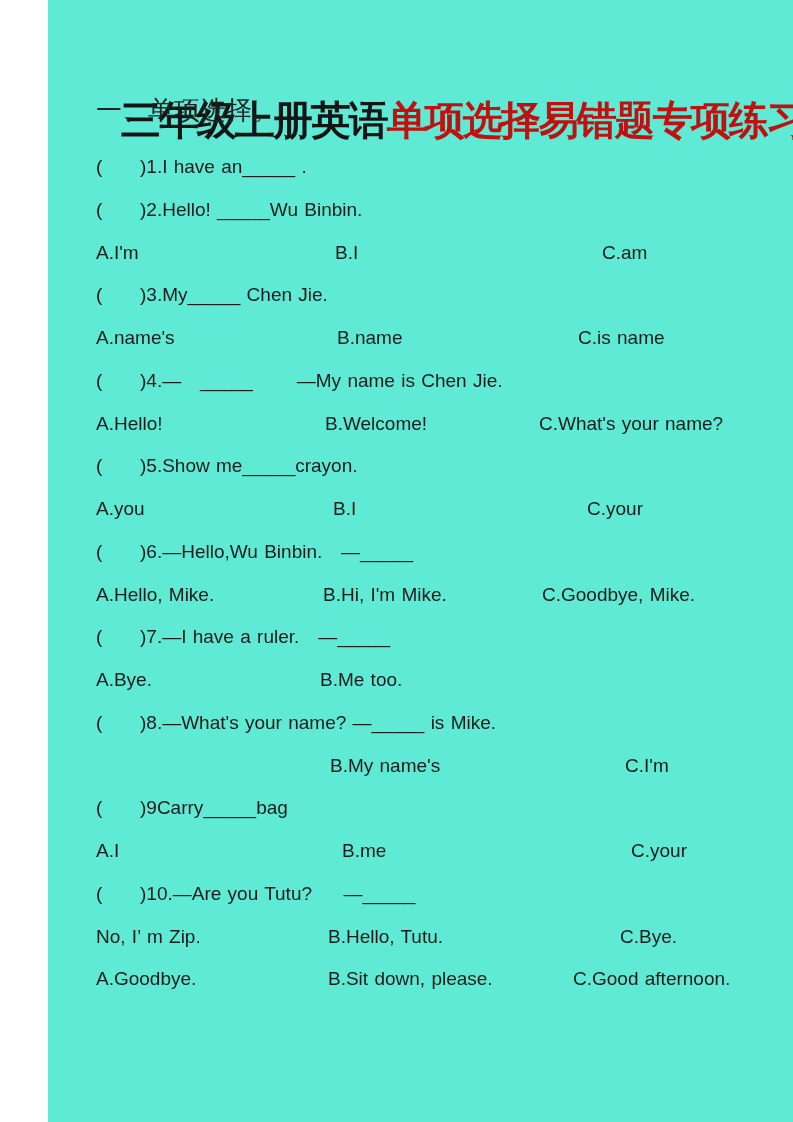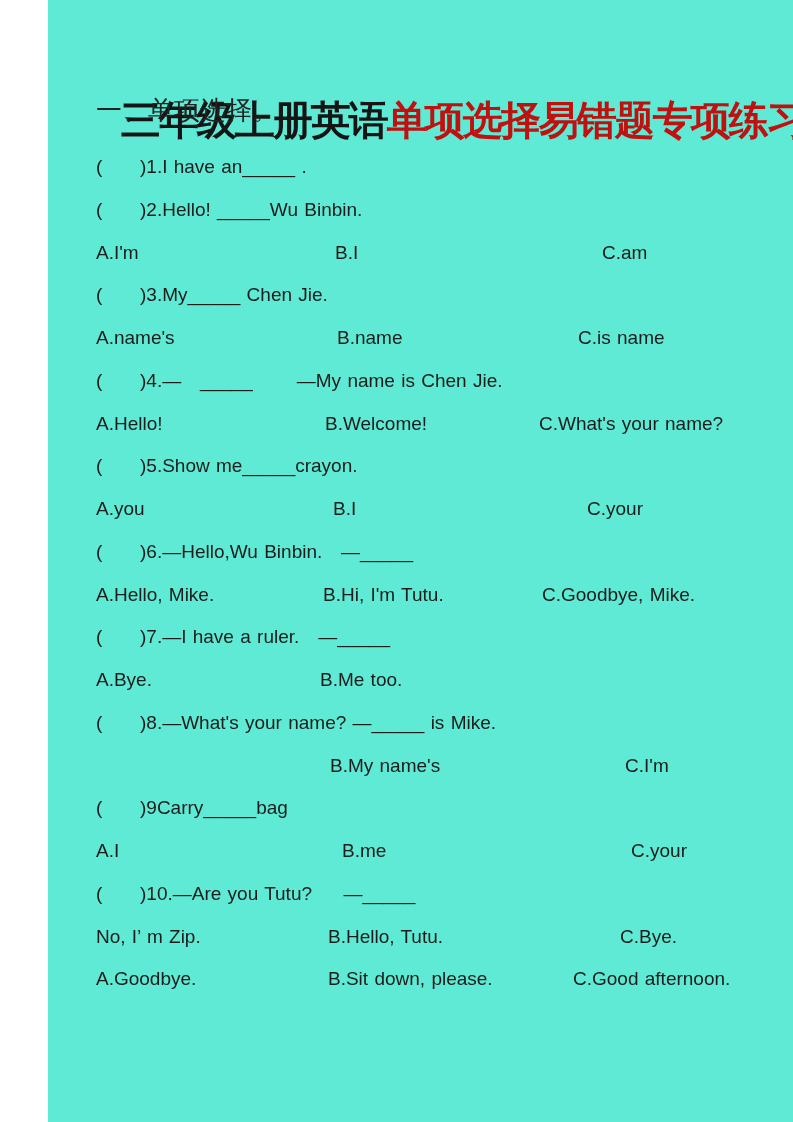--- a/index.html
+++ b/index.html
@@ -101,21 +101,21 @@
     <div class="line">(      )5.Show me_____crayon.</div>
     <div class="line">
       <span class="opt">A.you</span>
       <span class="opt" style="left:237px">B.I</span>
       <span class="opt" style="left:491px">C.your</span>
     </div>
 
     <div class="line">(      )6.—Hello,Wu Binbin.   —_____</div>
     <div class="line">
       <span class="opt">A.Hello, Mike.</span>
-      <span class="opt" style="left:227px">B.Hi, I'm Tutu.</span>
+      <span class="opt" style="left:227px">B.Hi, I'm Mike.</span>
       <span class="opt" style="left:446px">C.Goodbye, Mike.</span>
     </div>
 
     <div class="line">(      )7.—I have a ruler.   —_____</div>
     <div class="line">
       <span class="opt">A.Bye.</span>
       <span class="opt" style="left:224px">B.Me too.</span>
     </div>
 
     <div class="line">(      )8.—What's your name? —_____ is Mike.</div>

